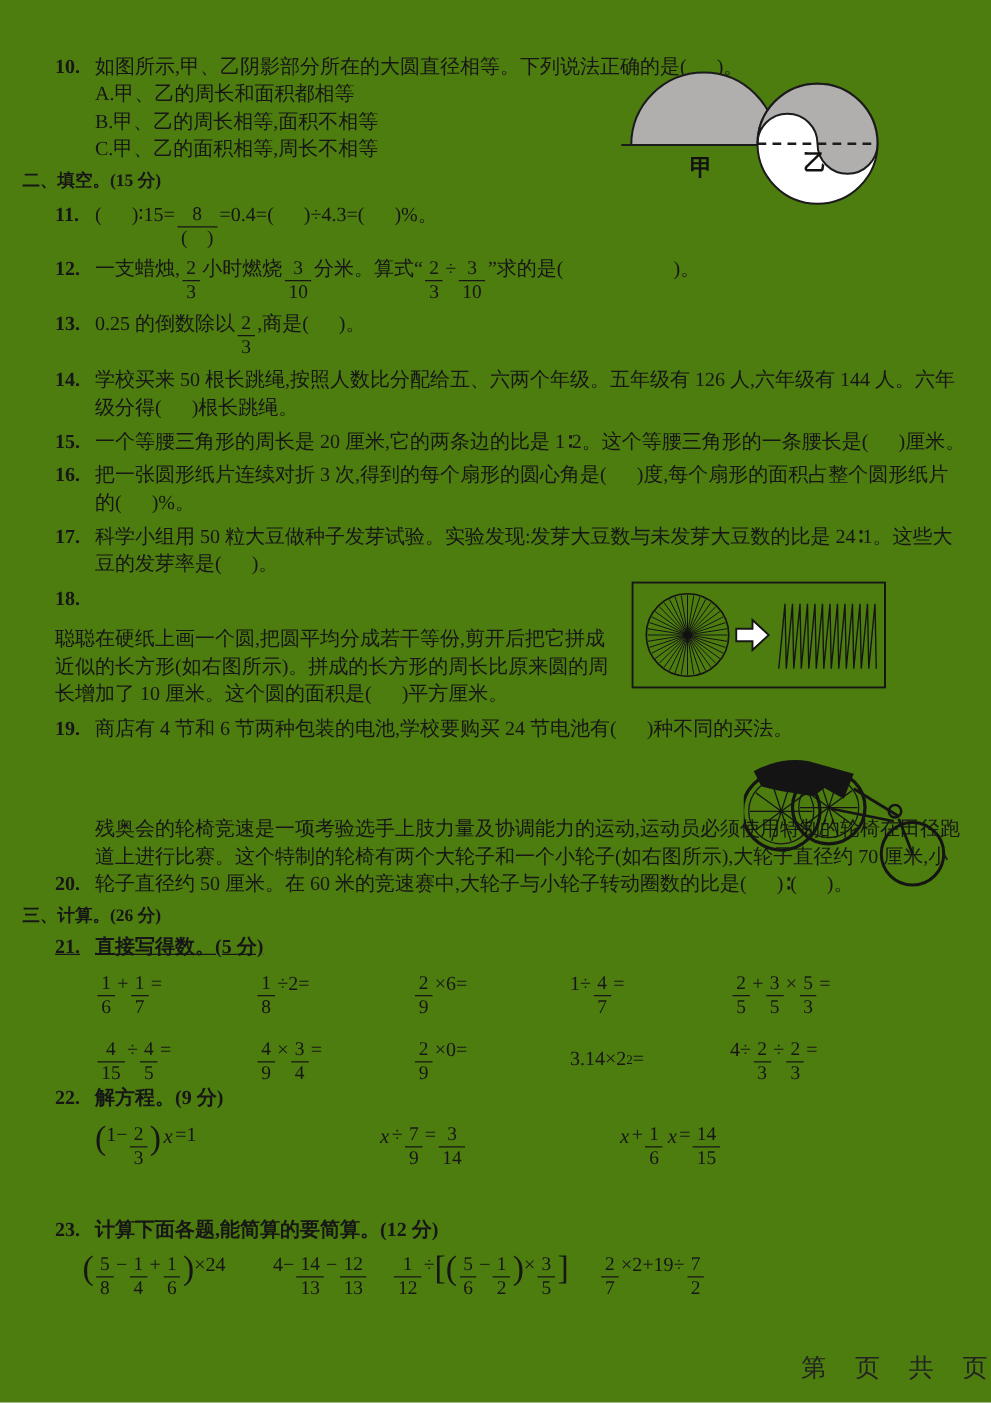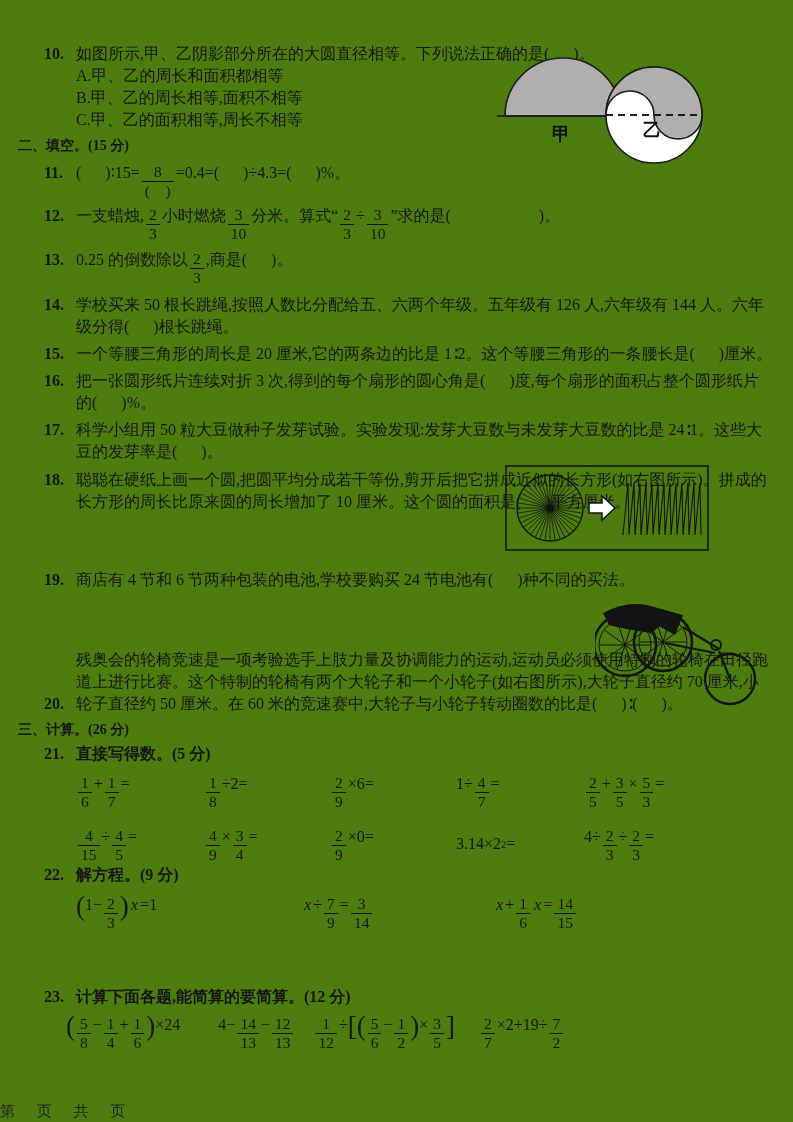--- a/index.html
+++ b/index.html
@@ -9,21 +9,21 @@
     font-family:"Liberation Serif","DejaVu Serif",serif;
     font-size:16px;line-height:22px;
     padding:43px 20px 0 18px;
   }
   .sec{font-weight:700;font-size:14px;margin-top:4px;}
   .q{display:flex;padding-left:26px;position:relative;}
   .qno{flex:0 0 32px;font-weight:700;}
   .qbody{flex:1 1 auto;min-width:0;}
   .qtext{white-space:pre-wrap;}
   .qtitle{font-weight:700;}
-  .mt4{margin-top:6px;}.mt5{margin-top:5px;}.mt6{margin-top:6px;}.mt10{}
+  .mt4{margin-top:6px;}.mt5{margin-top:5px;}.mt6{margin-top:6px;flex-direction:column;}.mt10{}
   
   .expr{display:inline-flex;align-items:flex-start;flex-wrap:nowrap;}
   .expr span{white-space:pre;}
   .frac{display:inline-block;text-align:center;line-height:1.12;margin:1px 2px;font-size:15.5px;}
   .frac .num{display:block;border-bottom:1.4px solid #161616;padding:0 3px 0.5px;}
   .frac .den{display:block;padding:0 3px;}
   .mi{font-style:italic;padding:0 2px;font-size:16.5px;}
   .big{font-size:27px;line-height:1;font-weight:400;display:inline-block;transform:translateY(-1px);}
   .sup{font-size:10.5px;align-self:flex-start;margin-top:1px;}
   
@@ -40,22 +40,22 @@
   .fig{position:absolute;}
   .fig10{top:8px;right:6px;}
   .fig18{top:-4px;right:64px;}
   .fig20{top:2px;right:-2px;}
   .shade{fill:#b0afad;stroke:#1b1b1b;stroke-width:1.6;}
   .circ{fill:#fff;stroke:#1b1b1b;stroke-width:1.6;}
   .ln{stroke:#1b1b1b;stroke-width:1.6;}
   .dash{stroke-dasharray:7 5;stroke-width:2;}
   .figlabel{font-size:18px;font-weight:700;fill:#111;font-family:"Liberation Serif",serif;}
   .thin{stroke:#141414;fill:none;}
-  .footer{position:absolute;left:0;right:0;bottom:0;text-align:left;
-          font-size:15px;letter-spacing:3px;word-spacing:12px;color:#222;}
+  .footer{position:absolute;left:0;right:0;bottom:16px;text-align:right;
+          font-size:20px;letter-spacing:3px;word-spacing:12px;color:#222;}
   .w450{width:452px;}
   .w505{width:505px;}
   .q18blk{min-height:94px;}
 </style>
 </head>
 <body>
 
 <div class="page">
 
   <div class="q">
@@ -228,21 +228,21 @@
       <line class="thin" x1="70" y1="44" x2="120" y2="54" stroke-width="2.2"></line>
       <line class="thin" x1="88" y1="28" x2="124" y2="50" stroke-width="2.2"></line>
       <circle class="thin" cx="121" cy="46" r="5" stroke-width="2"></circle>
       <line class="thin" x1="124" y1="52" x2="135" y2="80" stroke-width="2.2"></line>
       <circle class="thin" cx="135" cy="80" r="25" stroke-width="2.4"></circle>
     </svg>
   </div>
 
   <div class="sec">三、计算。(26 分)</div>
 
-  <div class="q" style="margin-top:2px;">
+  <div class="q" style="margin-top:2px;text-decoration:underline;">
     <span class="qno">21.</span>
     <div class="qbody"><span class="qtitle">直接写得数。(5 分)</span></div>
   </div>
   <div class="calc-grid">
     <span class="expr">
         <span class="frac"><span class="num">1</span><span class="den">6</span></span>
         <span>+</span>
         <span class="frac"><span class="num">1</span><span class="den">7</span></span>
         <span>=</span>
       </span>
@@ -320,21 +320,21 @@
     <span class="expr">
         <span class="mi">x</span>
         <span>+</span>
         <span class="frac"><span class="num">1</span><span class="den">6</span></span>
         <span class="mi">x</span>
         <span>=</span>
         <span class="frac"><span class="num">14</span><span class="den">15</span></span>
       </span>
   </div>
 
-  <div class="q" style="margin-top:54px;align-items:flex-end;">
+  <div class="q" style="margin-top:38px;align-items:flex-end;">
     <span class="qno">23.</span>
     <div class="qbody"><span class="qtitle">计算下面各题,能简算的要简算。(12 分)</span></div>
   </div>
   <div class="calc-row">
     <span class="expr">
         <span class="big">(</span>
         <span class="frac"><span class="num">5</span><span class="den">8</span></span>
         <span>−</span>
         <span class="frac"><span class="num">1</span><span class="den">4</span></span>
         <span>+</span>

